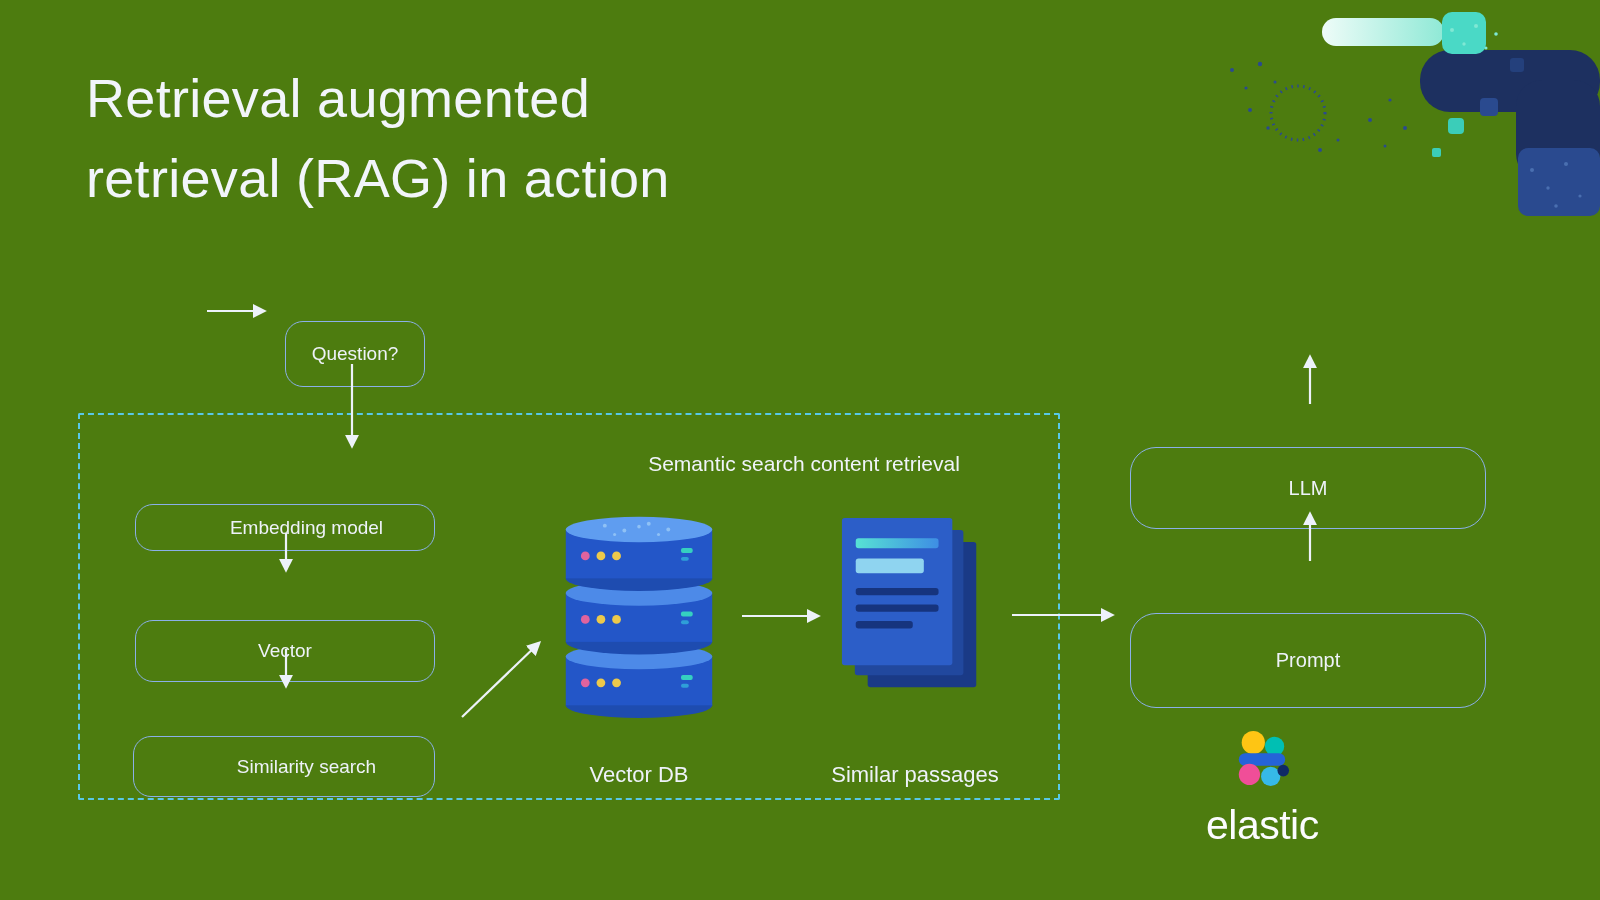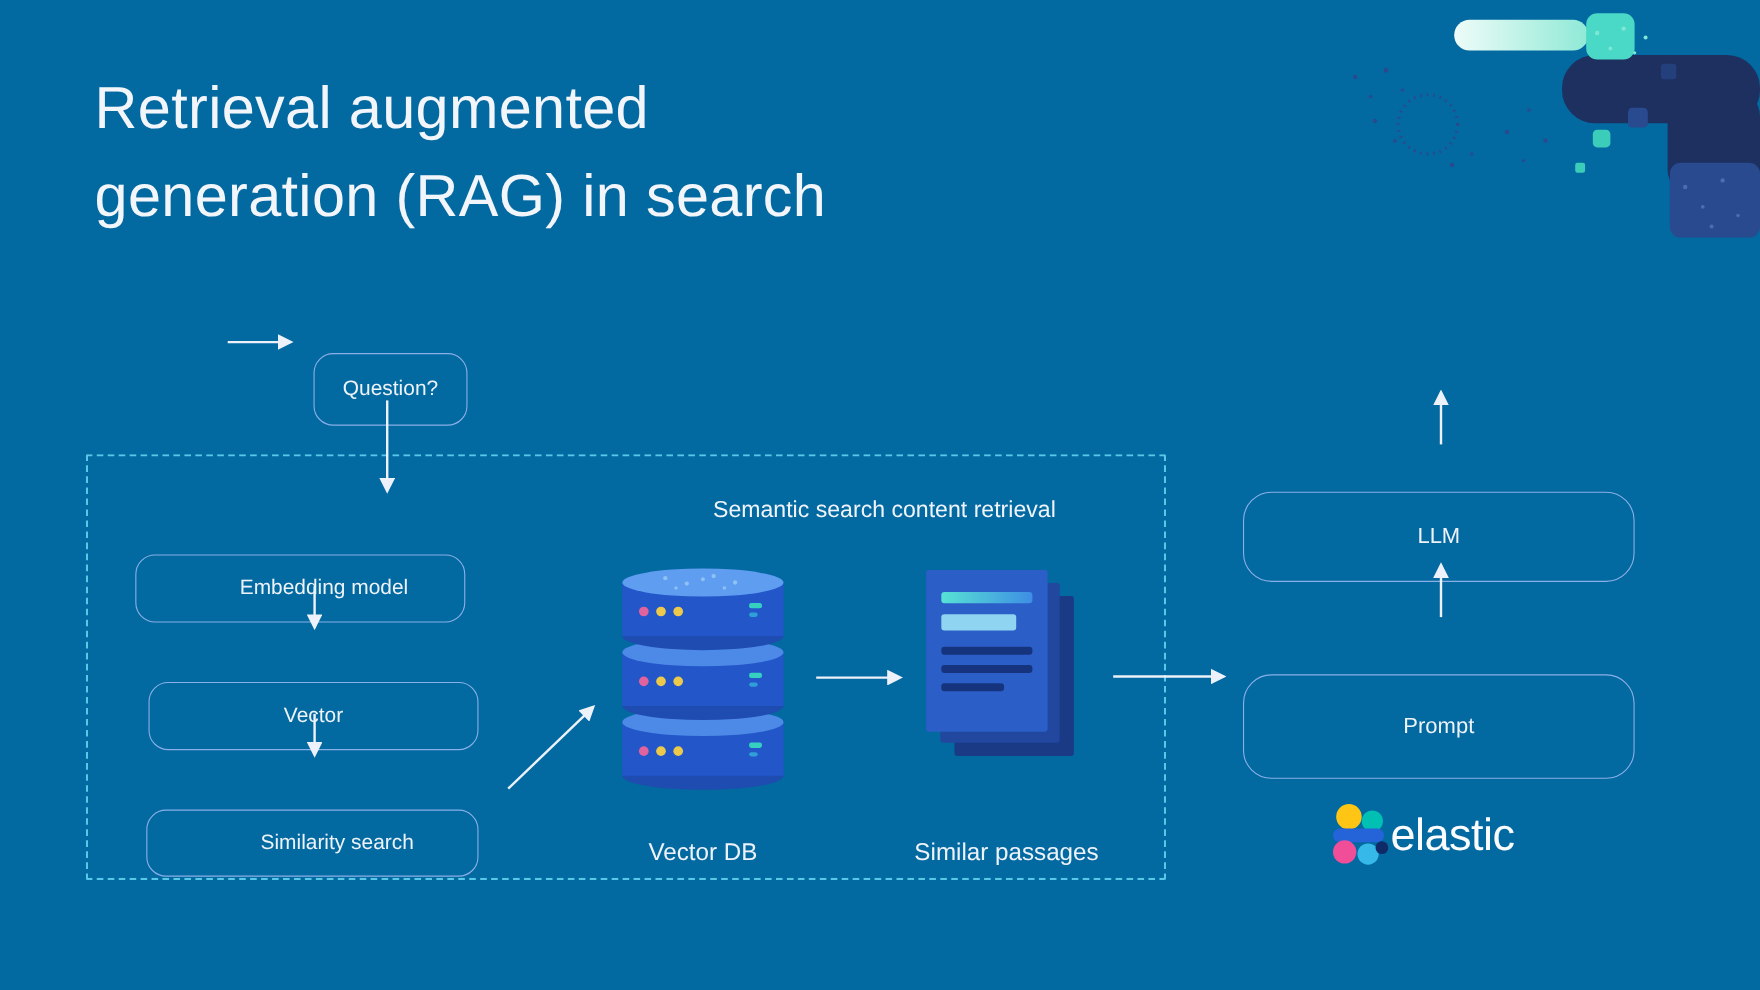--- a/index.html
+++ b/index.html
@@ -1,19 +1,19 @@
 <!DOCTYPE html>
 <html><head>
 <meta charset="utf-8">
 <style>
   * { margin:0; padding:0; box-sizing:border-box; }
   html,body { background:#0d1736; }
   .canvas {
     position:relative; width:1600px; height:900px; overflow:hidden;
-    background:#0369a1;
+    background:#4d7c0f;
     font-family:"Liberation Sans", sans-serif;
   }
   .title {
     position:absolute; left:86px; top:58px;
     color:#f2f5fa; font-size:54px; font-weight:500; line-height:80px; letter-spacing:0.3px;
   }
   .node {
     position:absolute; display:flex; align-items:center; justify-content:center;
     border:1.5px solid #8ab0e8; border-radius:18px;
     color:#eef2f9; font-size:19px;margin-top:43px;
@@ -37,21 +37,21 @@
   .avatar svg { position:absolute; left:0; top:0; }
   .avatar .avatar-label {
     position:absolute; left:0; bottom:5px; width:100%; text-align:center;
     color:#13204a; font-size:17px; font-weight:600;
   }
   .illustration { position:absolute; }
   .overlay { position:absolute; left:0; top:0; pointer-events:none; }
   .decor { position:absolute; right:0; top:0; }
   .logo {
     position:absolute; left:1206px; top:730px;
-    display:flex; align-items:center; 
+    display:flex; align-items:center; gap:14px;flex-direction:column;
   }
   .logo .logo-text { color:#fbfcfe; font-size:41px; font-weight:500; letter-spacing:-0.5px; }
 </style>
 </head>
 <body>
 
 <div class="canvas">
 
   <svg class="decor" width="420" height="240" viewBox="0 0 420 240">
     <rect x="240" y="50" width="180" height="62" rx="30" fill="#1d3060"></rect>
@@ -95,33 +95,33 @@
       <circle cx="352" cy="170" r="2"></circle>
         <circle cx="368" cy="188" r="1.7"></circle>
         <circle cx="386" cy="164" r="2"></circle>
       <circle cx="400" cy="196" r="1.6"></circle>
         <circle cx="376" cy="206" r="1.8"></circle>
     </g>
   </svg>
 
   <h1 class="title">
     <span style="display:block">Retrieval augmented</span>
-    <span style="display:block">generation (RAG) in search</span>
+    <span style="display:block">retrieval (RAG) in action</span>
   </h1>
 
 
   <div class="node" style="left:285px; top:278px; width:140px; height:66px;">
     <span>Question?</span>
   </div>
 
   <div class="dashed-region"></div>
 
   <div class="semantic-heading">Semantic search content retrieval</div>
 
-  <div class="node" style="left:123px; top:461px; width:300px; height:62px;padding-left:43px;">
+  <div class="node" style="left:135px; top:461px; width:300px; height:47px;padding-left:43px;">
     <span>Embedding model</span>
   </div>
   <div class="node" style="left:135px; top:577px; width:300px; height:62px;">
     <span>Vector</span>
   </div>
   <div class="node" style="left:133px; top:693px; width:302px; height:61px;padding-left:45px;">
     <span>Similarity search</span>
   </div>
 
   <svg class="illustration" style="left:556px; top:510px;" width="166" height="210" viewBox="0 0 170 215">

